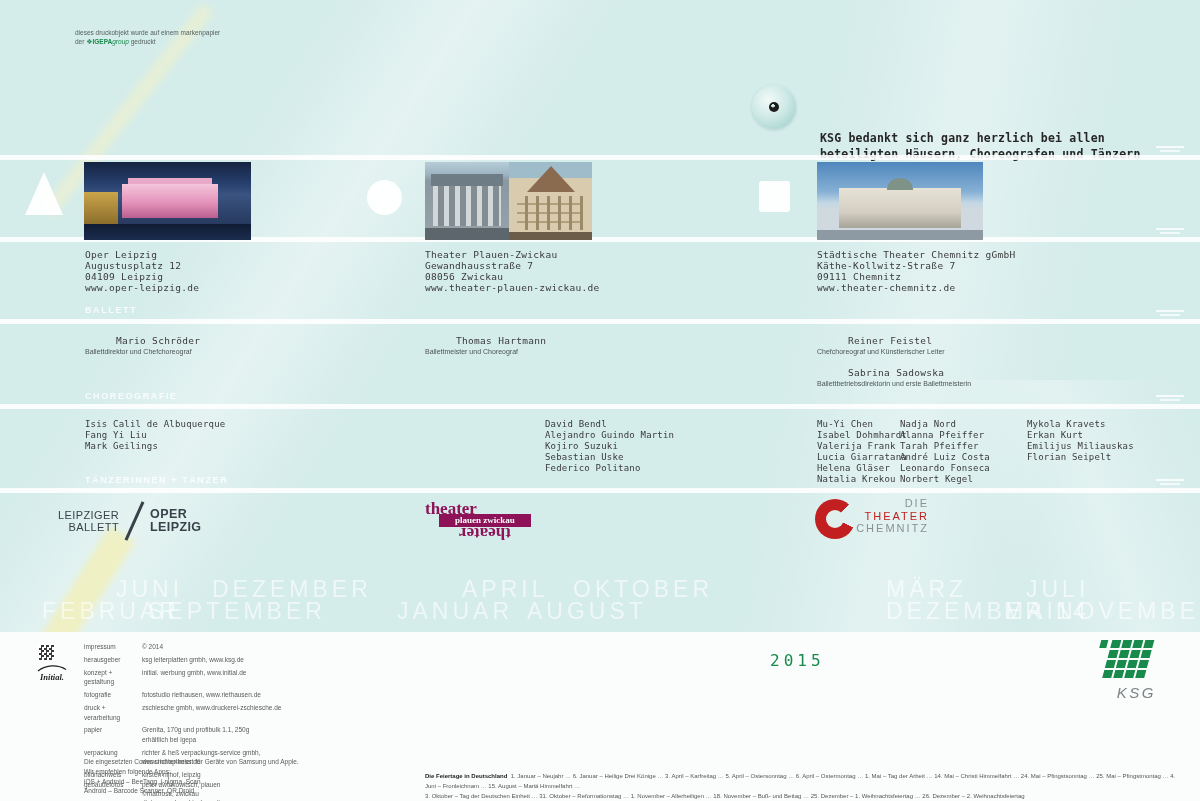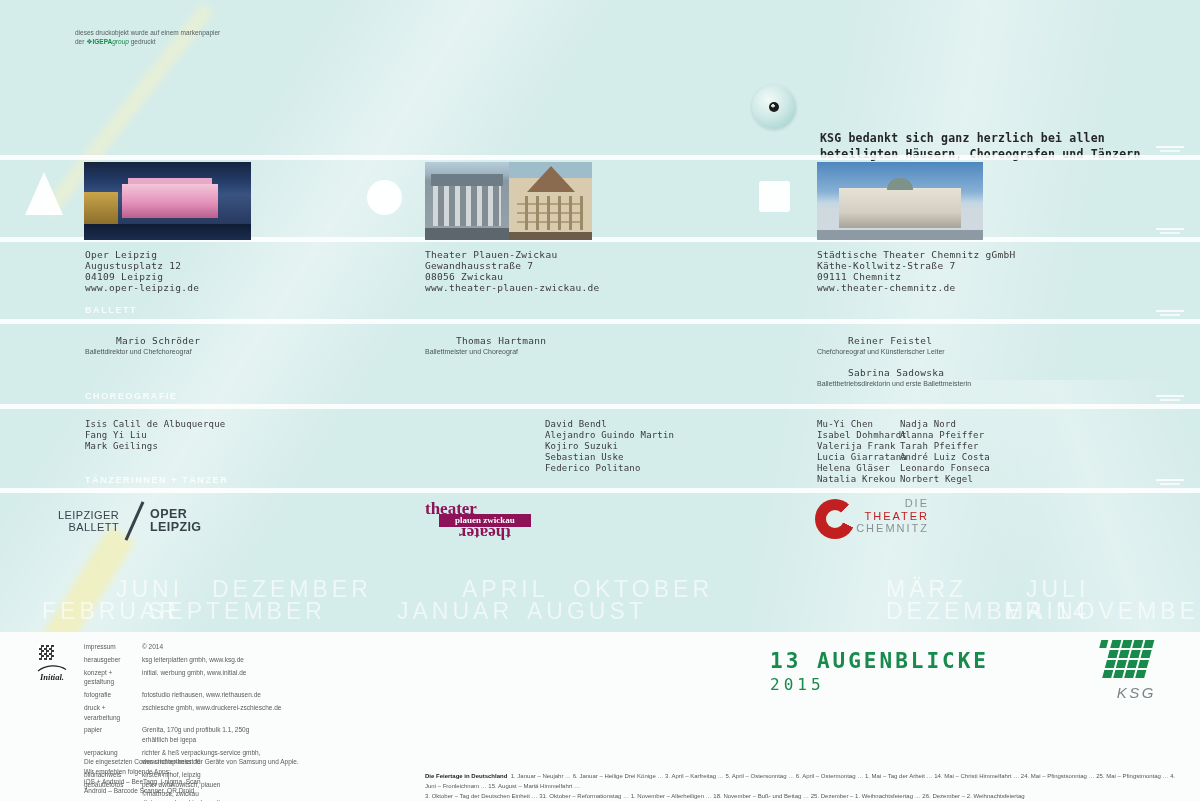--- a/index.html
+++ b/index.html
@@ -281,20 +281,26 @@
 Natalia Krekou</div>
   </div>
   <div class="dancers dc3b">
     <div class="dcol">Nadja Nord
 Alanna Pfeiffer
 Tarah Pfeiffer
 André Luiz Costa
 Leonardo Fonseca
 Norbert Kegel</div>
   </div>
+  <div class="dancers dc3c">
+    <div class="dcol">Mykola Kravets
+Erkan Kurt
+Emilijus Miliauskas
+Florian Seipelt</div>
+  </div>
   <div class="bandlabel lb3">TÄNZERINNEN + TÄNZER</div>
 
   <div class="logo-leipzig">
     <div class="ll-left">
       <div>LEIPZIGER</div>
       <div>BALLETT</div>
     </div>
     <div class="ll-slash"></div>
     <div class="ll-right">
       <div>OPER</div>
@@ -364,21 +370,20 @@
 ©mattrose, zwickau
 dieter wuschanski, chemnitz</div>
     </div>
 
     <div class="apps-note">Die eingesetzten Codes sind optimiert für Geräte von Samsung und Apple.
 Wir empfehlen folgende Apps:
 iOS + Android – BeeTagg, i-nigma, Scan
 Android – Barcode Scanner, QR Droid</div>
 
     <div class="title">
-      <div class="t1">13 AUGENBLICKE</div>
       <div class="t2">2015</div>
     </div>
 
     <div class="ksg">
       <div class="ksg-grid">
         <div class="ksg-cell" style="left:0;top:0;width:7px"></div>
         <div class="ksg-cell" style="left:11px;top:0"></div>
           <div class="ksg-cell" style="left:22px;top:0"></div>
           <div class="ksg-cell" style="left:33px;top:0"></div>
           <div class="ksg-cell" style="left:44px;top:0"></div>

